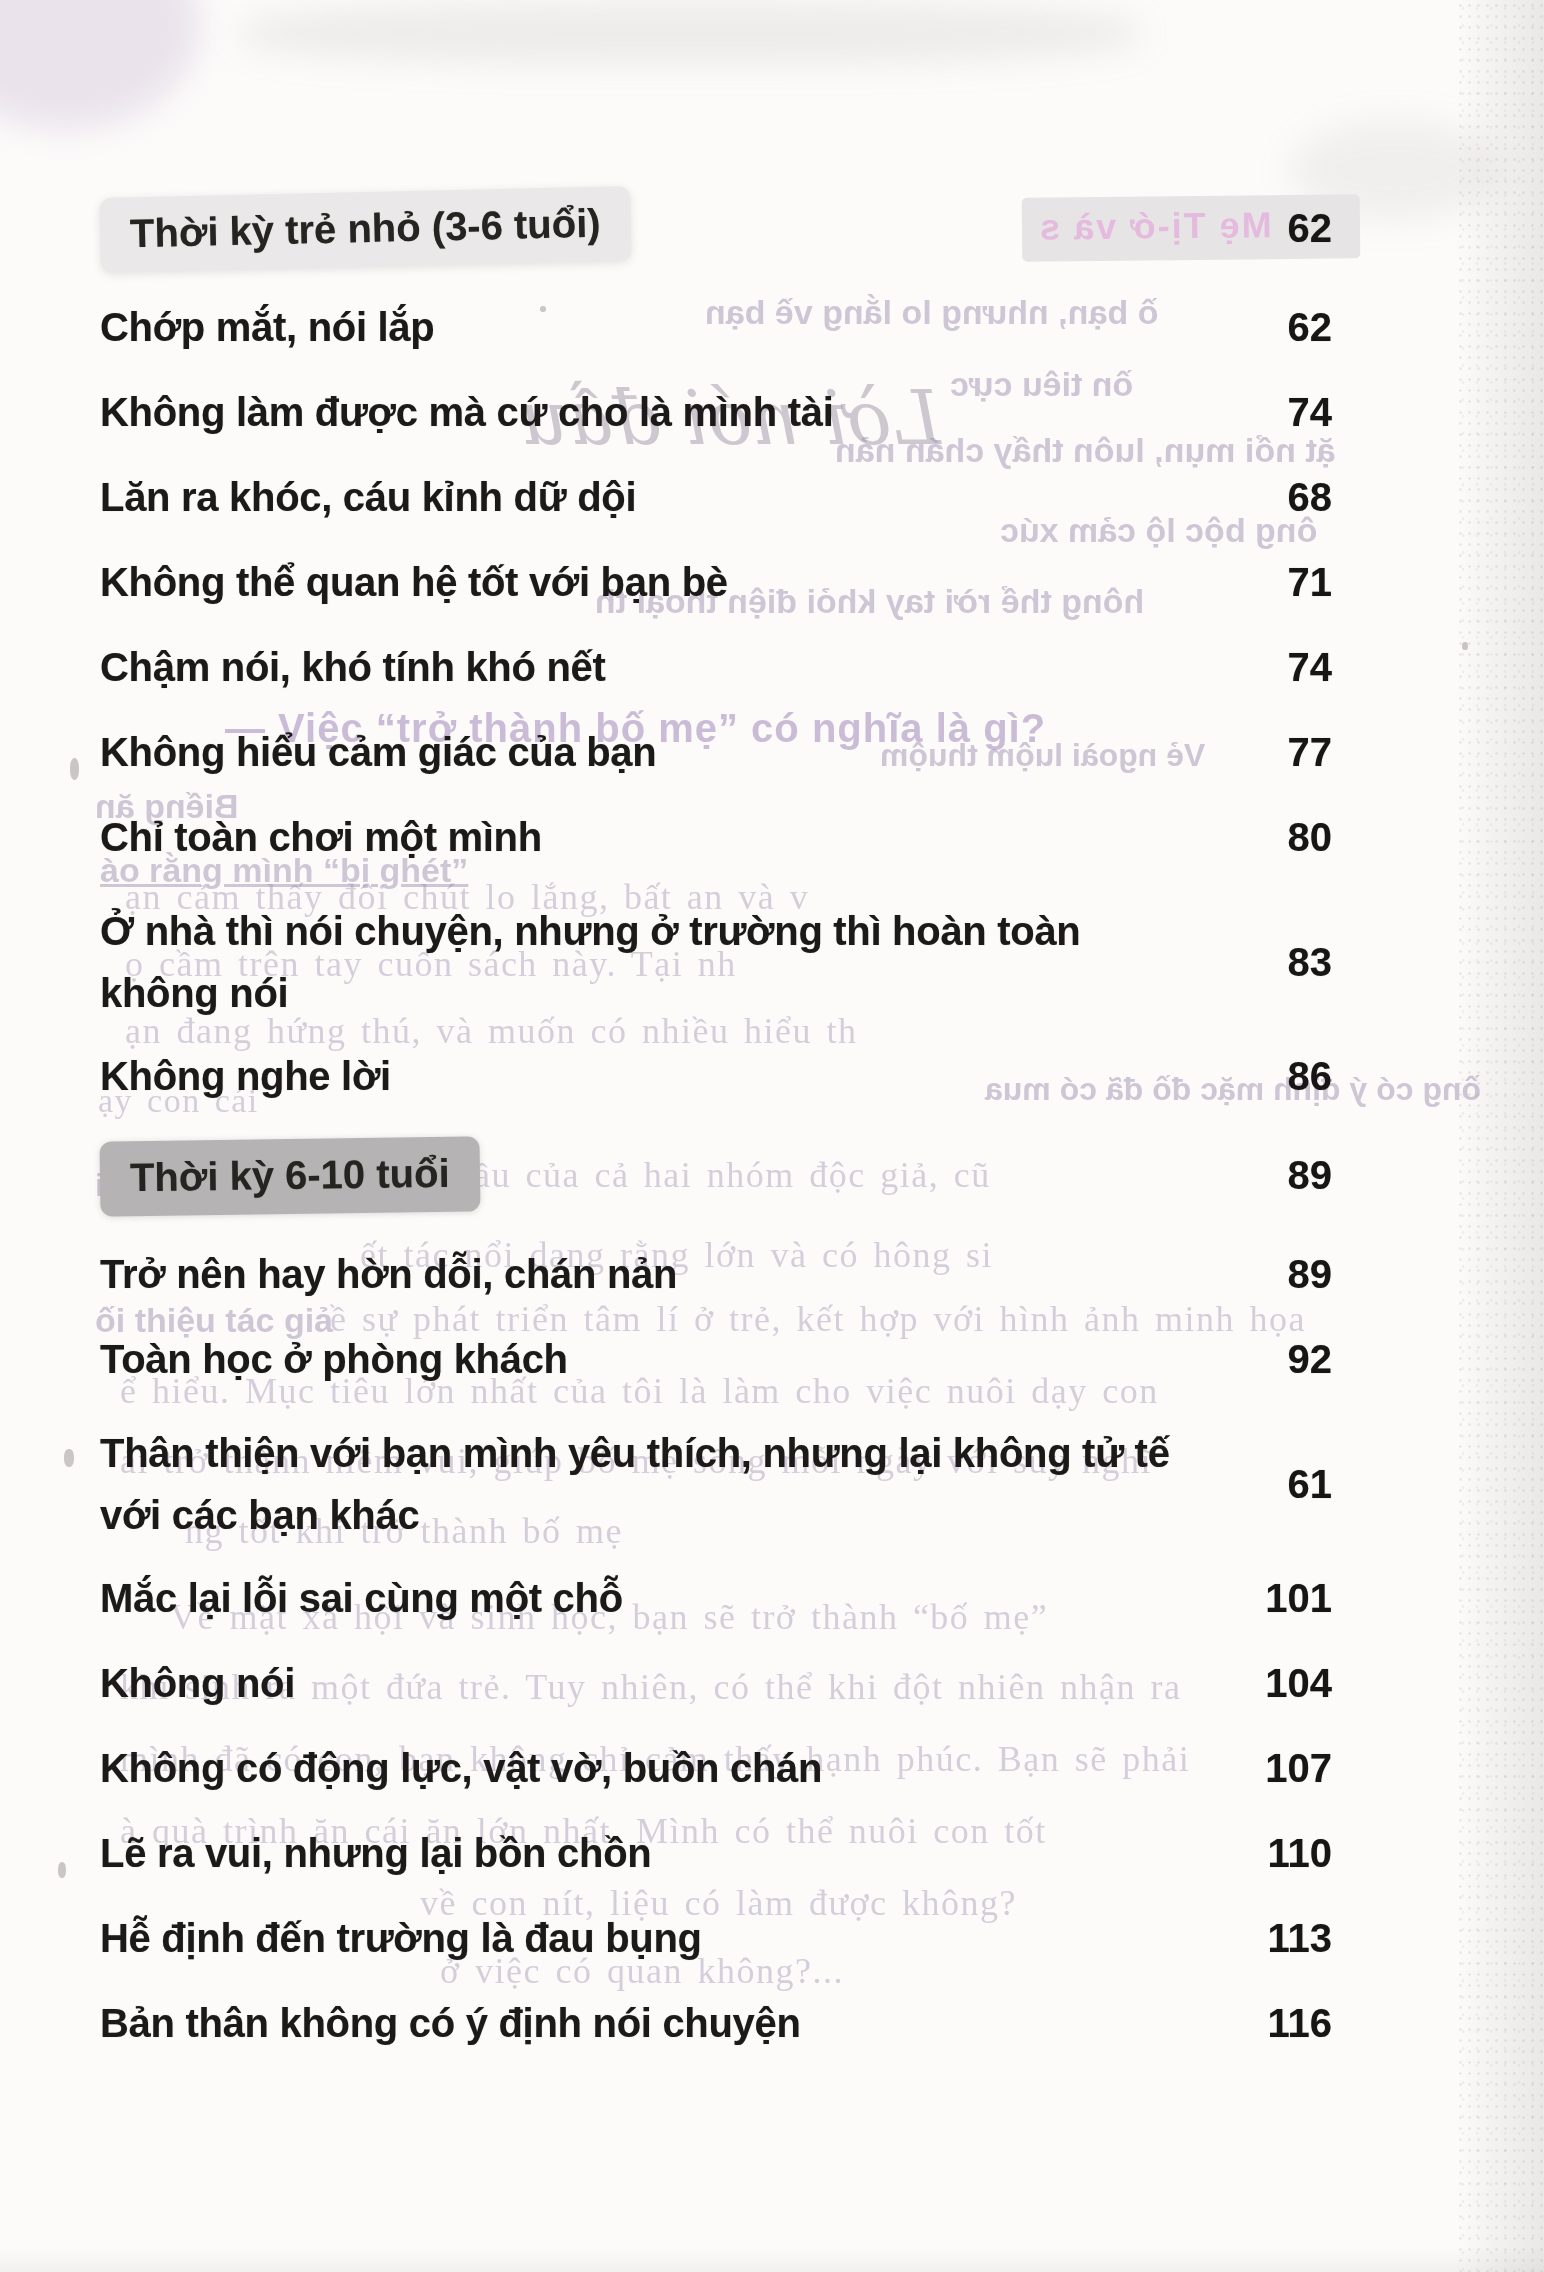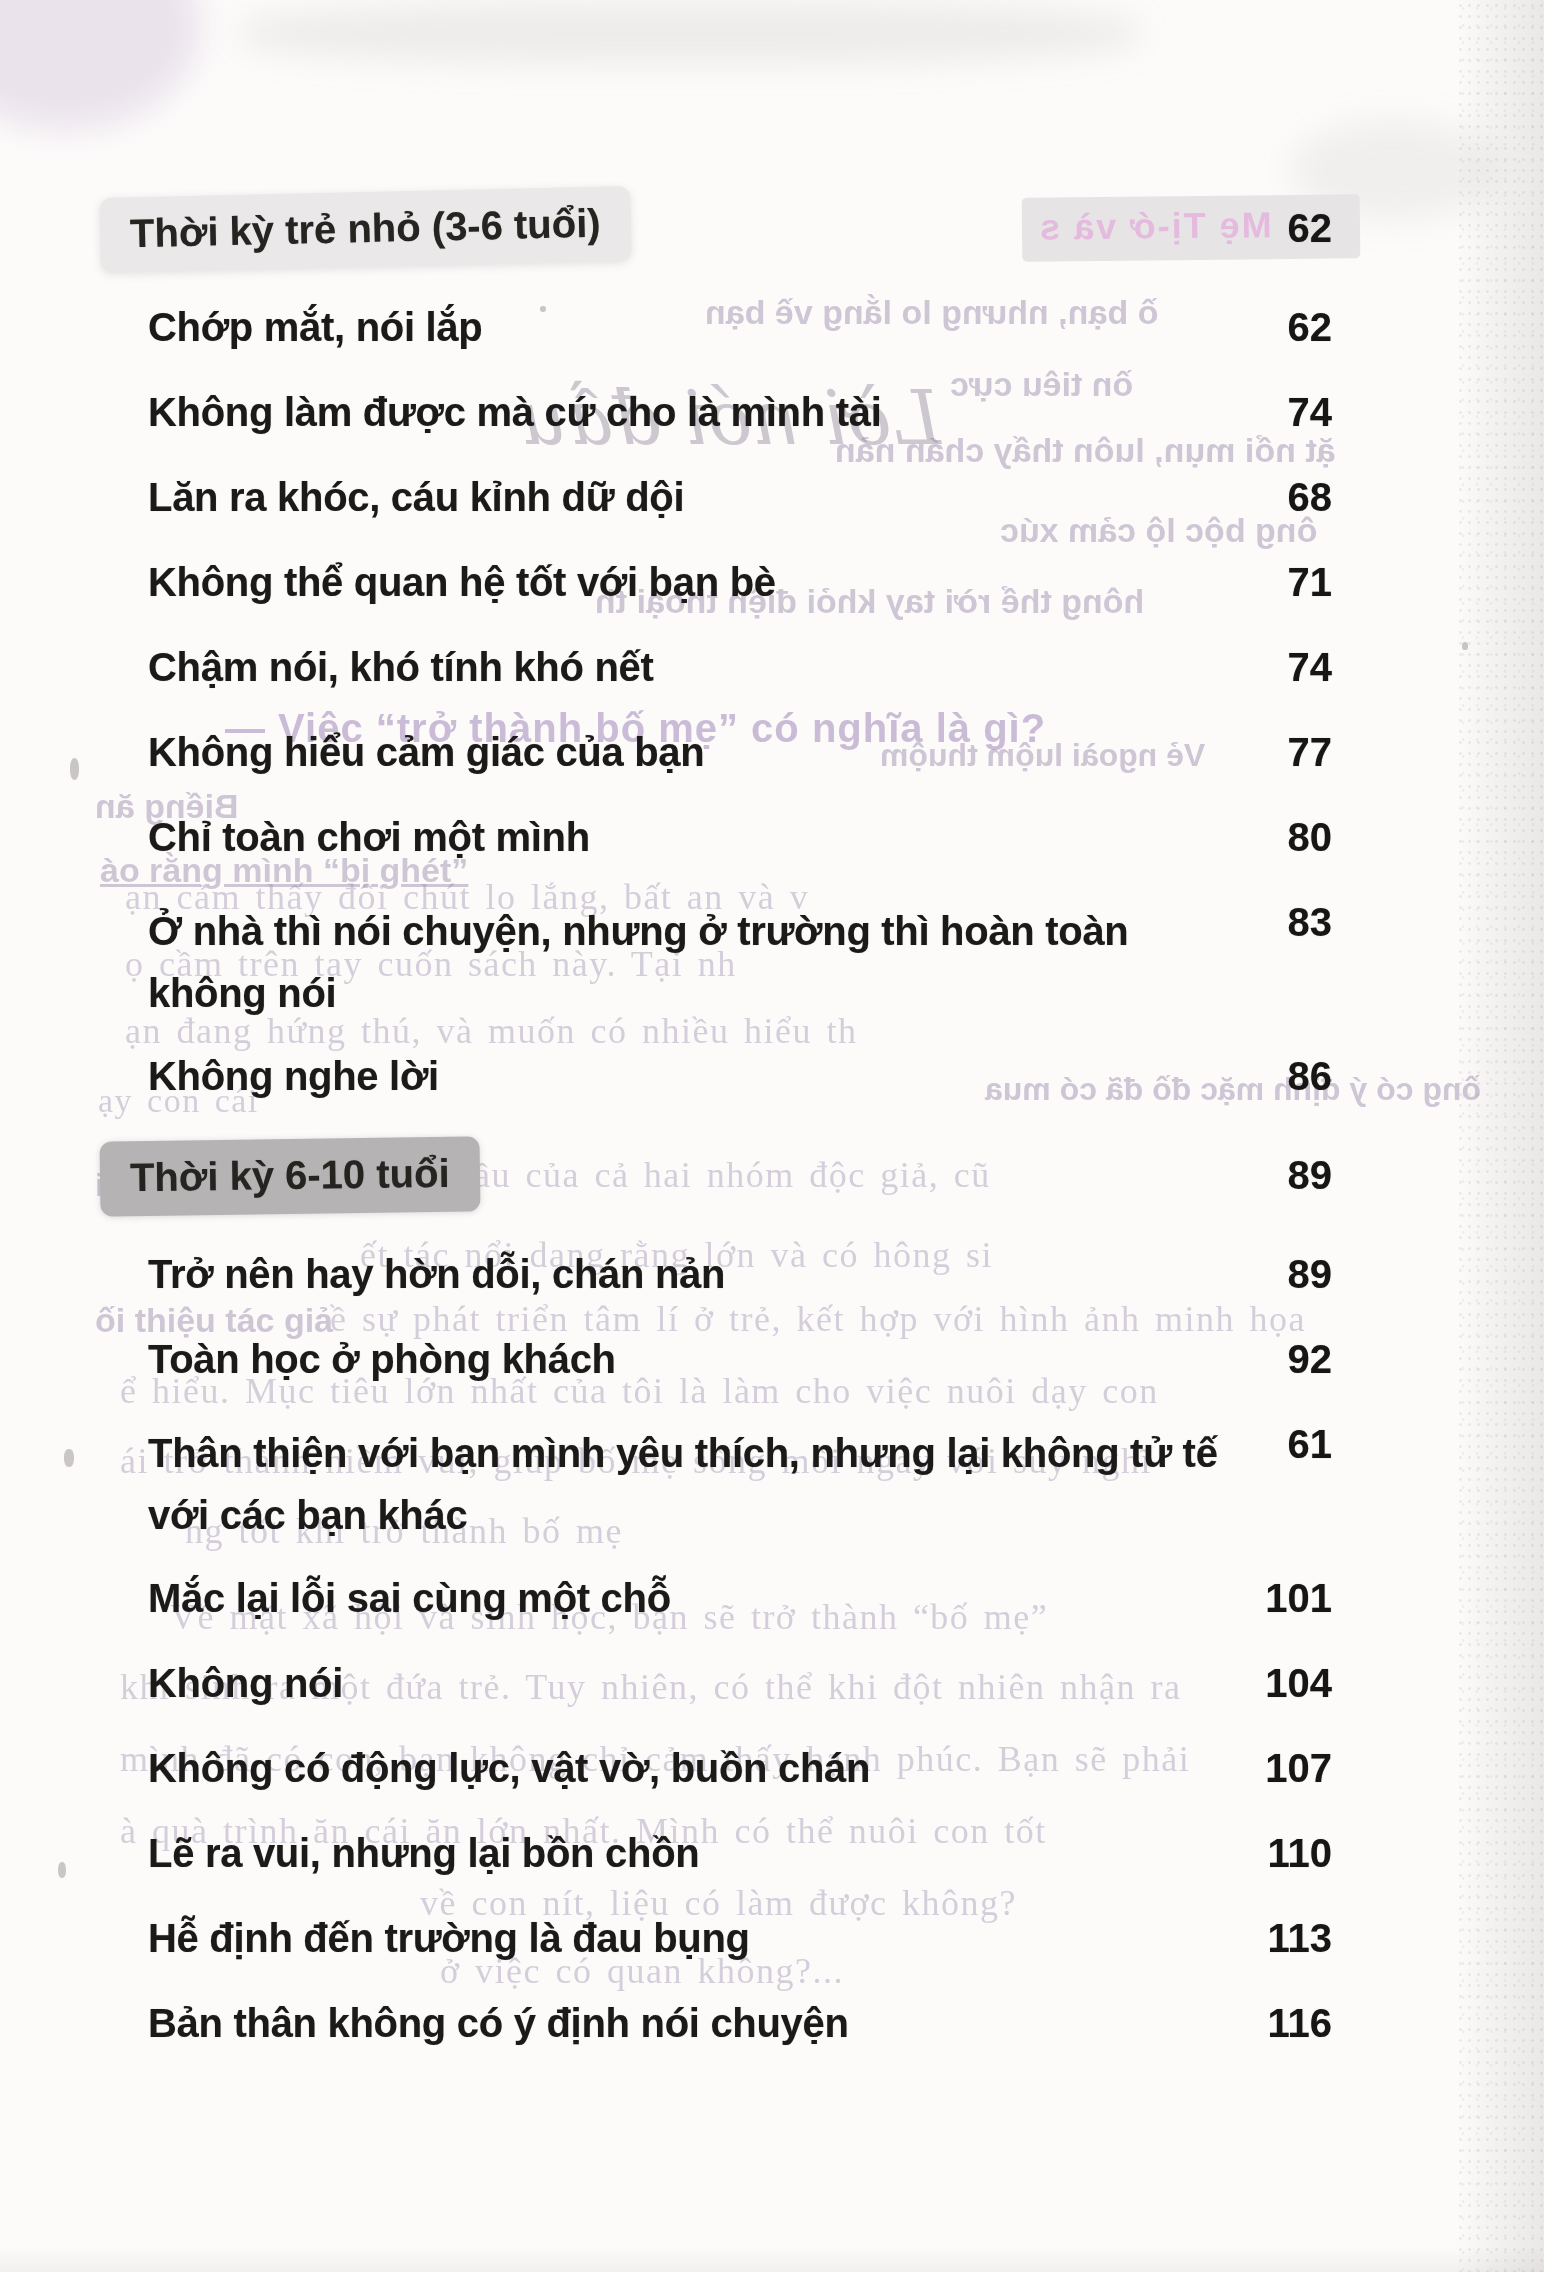--- a/index.html
+++ b/index.html
@@ -48,22 +48,22 @@
            text-shadow:0 0 1px rgba(20,18,16,.35);}
   .header-row{margin-bottom:38px;}
   .header-row.second{margin-top:14px;}
   .badge{display:inline-block;font-size:40px;font-weight:700;color:#262421;
          padding:14px 30px 16px;border-radius:12px;text-shadow:0 0 1px rgba(20,18,16,.3);}
   .badge.light{background:#eae8e8;box-shadow:0 2px 9px rgba(70,65,60,.13);transform:rotate(-1.3deg);}
   .badge.dark{background:#b6b3b4;box-shadow:0 1px 6px rgba(70,65,60,.18);transform:rotate(-.8deg);}
   .entry-row{margin-bottom:40px;}
   .entry-row .label{font-size:40px;font-weight:600;color:#1c1a18;line-height:41px;
                     letter-spacing:-.3px;text-shadow:0 0 1px rgba(20,18,16,.3);}
-  .entry-row .line{display:block;white-space:nowrap;margin-left:48px;}
-  .entry-row.multi{margin-bottom:30px;align-items:flex-start;}
+  .entry-row .line{display:block;white-space:nowrap;}
+  .entry-row.multi{margin-bottom:30px;align-items:center;}
   .entry-row.multi .label{line-height:62px;}
 </style>
 </head>
 <body>
 
 <div class="page">
   <div class="smudge sm1"></div>
   <div class="smudge sm2"></div>
   <div class="smudge sm3"></div>
 

